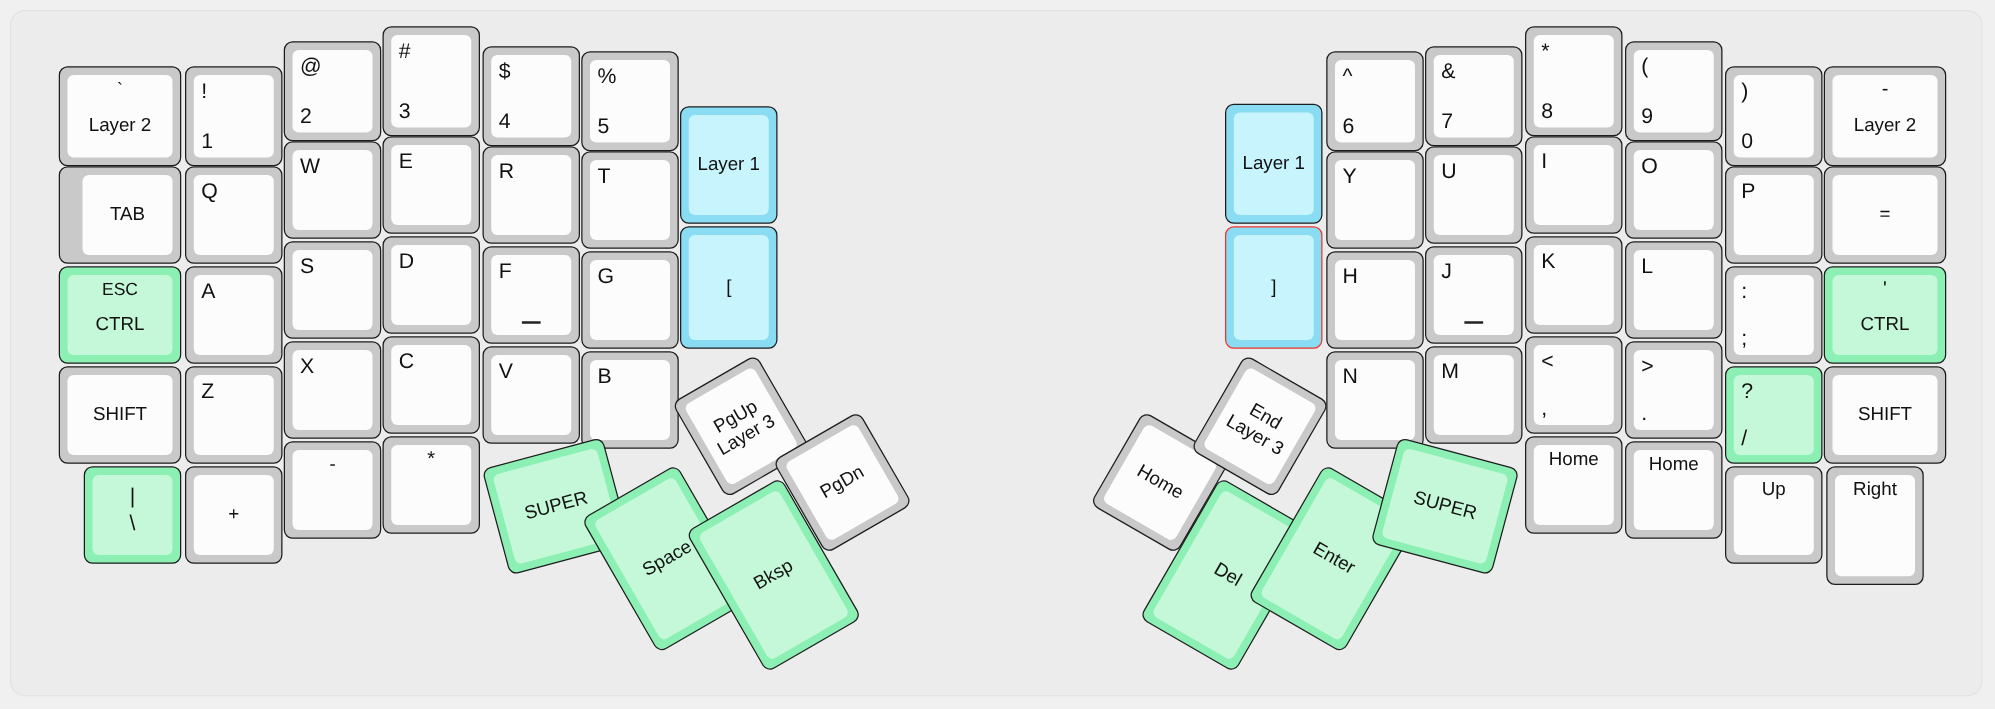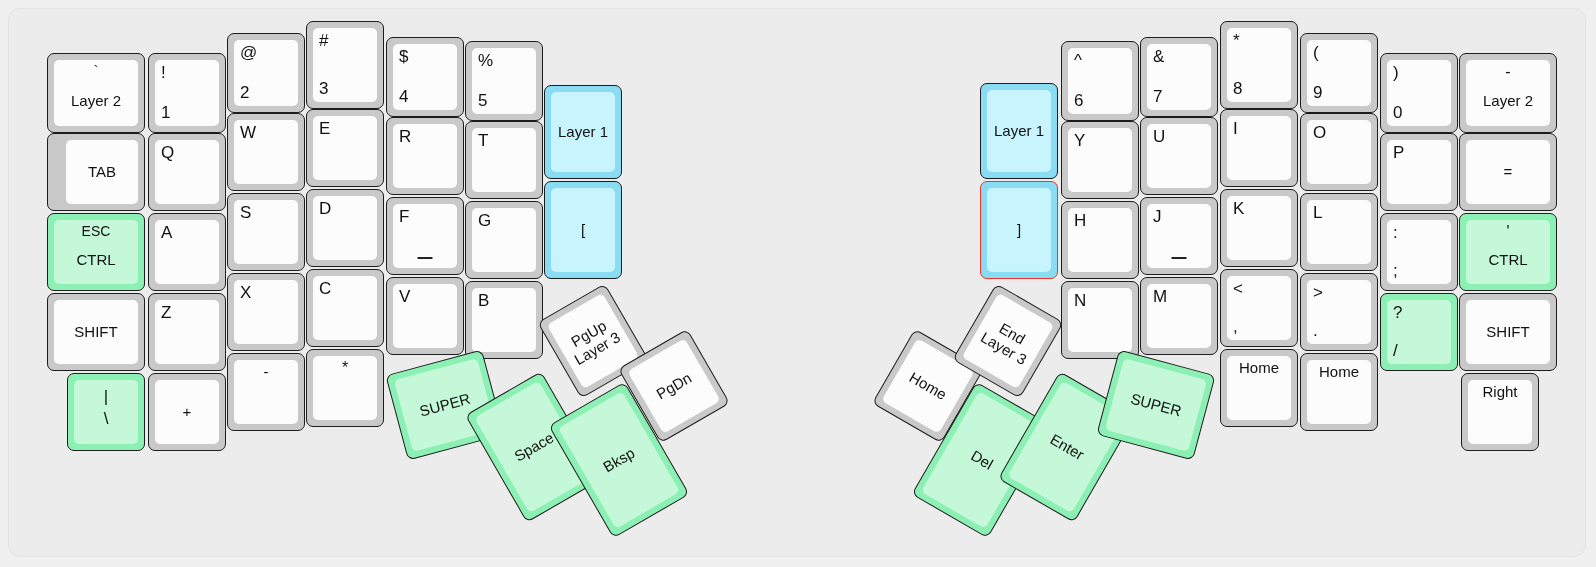--- a/index.html
+++ b/index.html
@@ -399,21 +399,26 @@
       <div class="key" style="left: 1211px; top: 340px; width: 78px; height: 78px;">
         <div class="cap">
           <span class="lg ctop">Home</span>
         </div>
       </div>
       <div class="key" style="left: 1291px; top: 344px; width: 78px; height: 78px;">
         <div class="cap">
           <span class="lg ctop">Home</span>
         </div>
       </div>
-      <div class="key" style="left: 1452px; top: 364px; width: 78px; height: 78px;">
+      <div class="key" style="left: 1371px; top: 364px; width: 78px; height: 78px;">
+        <div class="cap">
+          <span class="lg ctop">Up</span>
+        </div>
+      </div>
+      <div class="key" style="left: 1452px; top: 364px; width: 78px; height: 95px;">
         <div class="cap">
           <span class="lg ctop">Right</span>
         </div>
       </div>
       <div class="key" style="left: 879px; top: 334px; width: 80px; height: 86px; transform: rotate(30deg);">
         <div class="cap">
           <span class="lg ct">Home</span>
         </div>
       </div>
       <div class="key" style="left: 960px; top: 288px; width: 78px; height: 88px; transform: rotate(30deg);">

